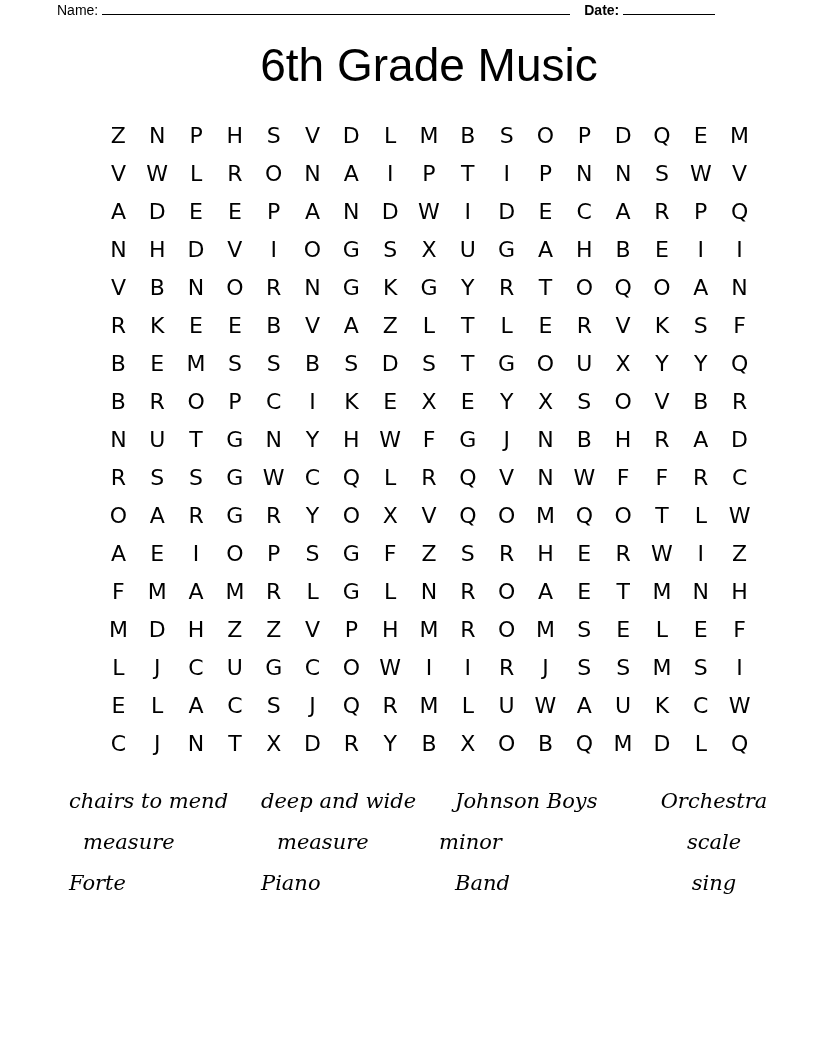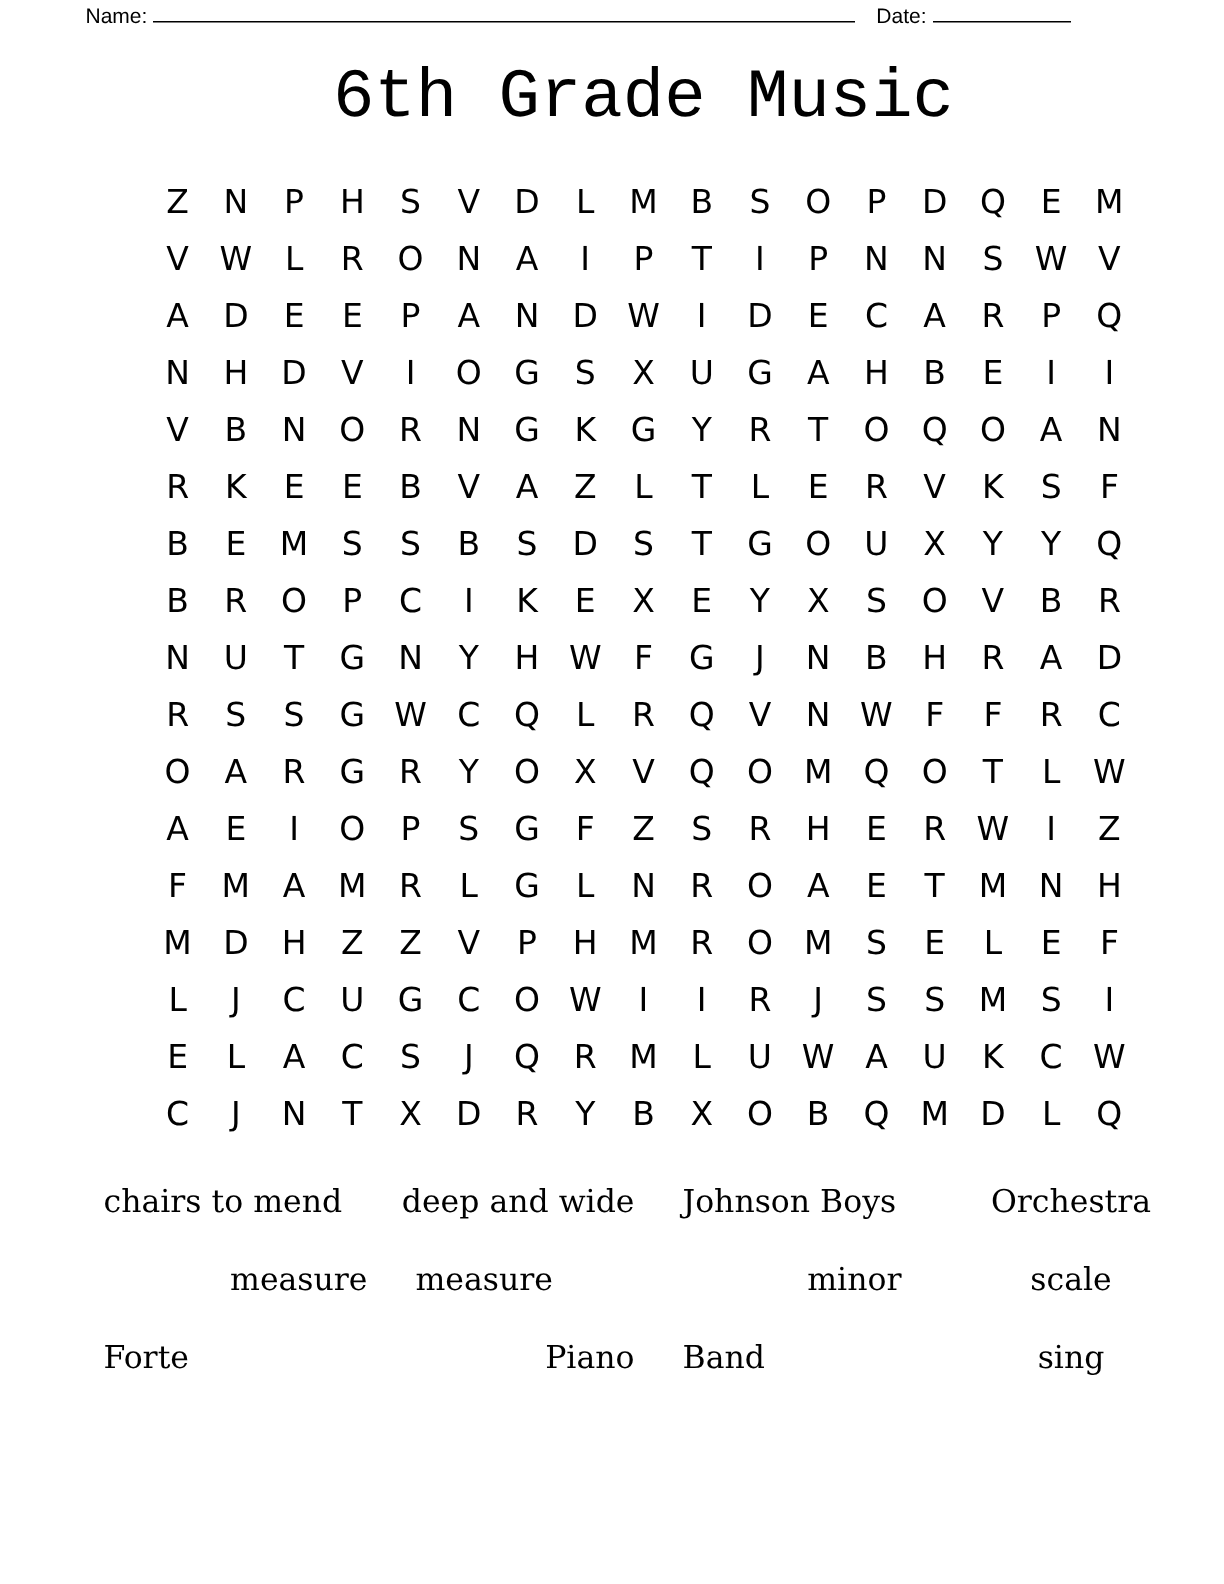--- a/index.html
+++ b/index.html
@@ -37,28 +37,28 @@
     font-family: "Liberation Sans", sans-serif;
   }
   .hdr-rule {
     display: inline-block;
     border-bottom: 1px solid #000;
     height: 12px;
     margin: 0 4px;
   }
   .name-rule { width: 468px; }
   .date-rule { width: 92px; }
-  .date-label { margin-left: 10px; }
+  .date-label { margin-left: 10px; font-weight: bold; }
 
   
   .title {
     text-align: center;
     font-size: 46px;
     font-weight: 400;
-    font-family: Liberation Mono, monospace;
+    font-family: Liberation Sans, sans-serif;
     letter-spacing: 0px;
     margin: 22px 0 8px 0;
     line-height: 1.1;
   }
 
   
   .grid {
     margin: 26px auto 0 auto;
     width: 660px;
     display: grid;
@@ -73,29 +73,30 @@
     height: 38px;
     color: #000;
   }
 
   
   .wordlist {
     margin: 26px 0 0 10px;
     width: 740px;
     display: grid;
     grid-template-columns: 178px 178px 178px 178px;
-    row-gap: 28px;
+    row-gap: 17px;
+    font-style: italic;
   }
   .word {
     font-size: 21px;
     font-family: "DejaVu Serif", serif;
     white-space: nowrap;
   }
   .col-0 { padding-left: 2px; }
-  .col-1 { padding-left: 16px; text-align: right; }
+  .col-1 { padding-left: 16px; }
   .col-2 { padding-left: 32px; }
   .col-3 { padding-left: 48px; text-align: center; }
 </style>
 </head>
 <body>
 
 <div class="page">
 
   <div class="header-row">
     <span class="hdr-label">Name:</span>

